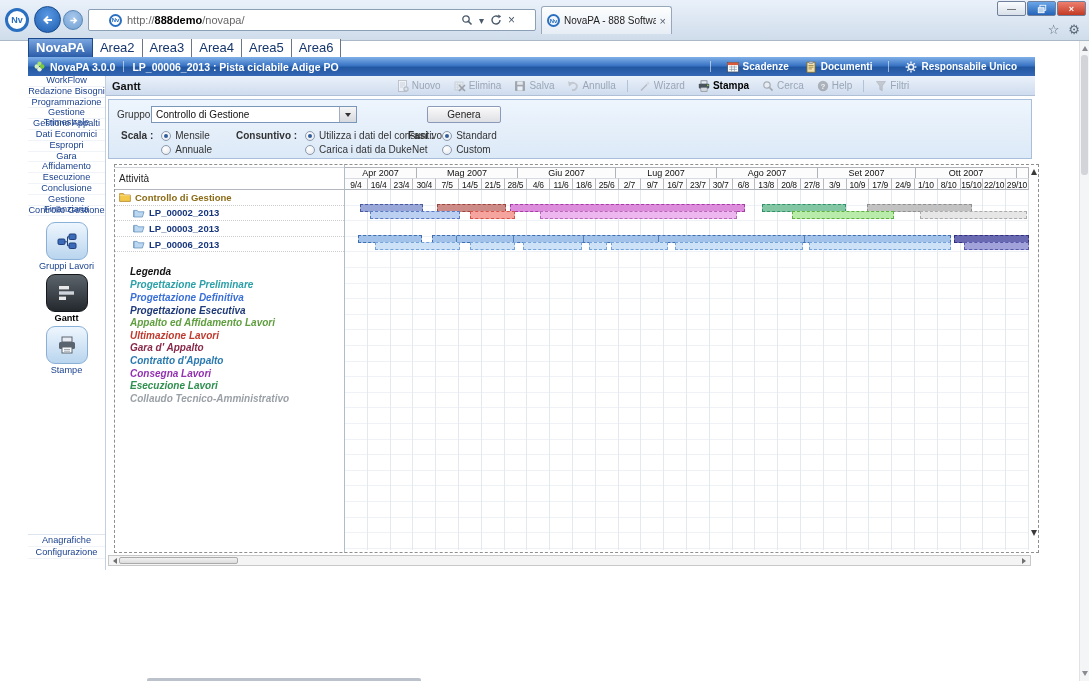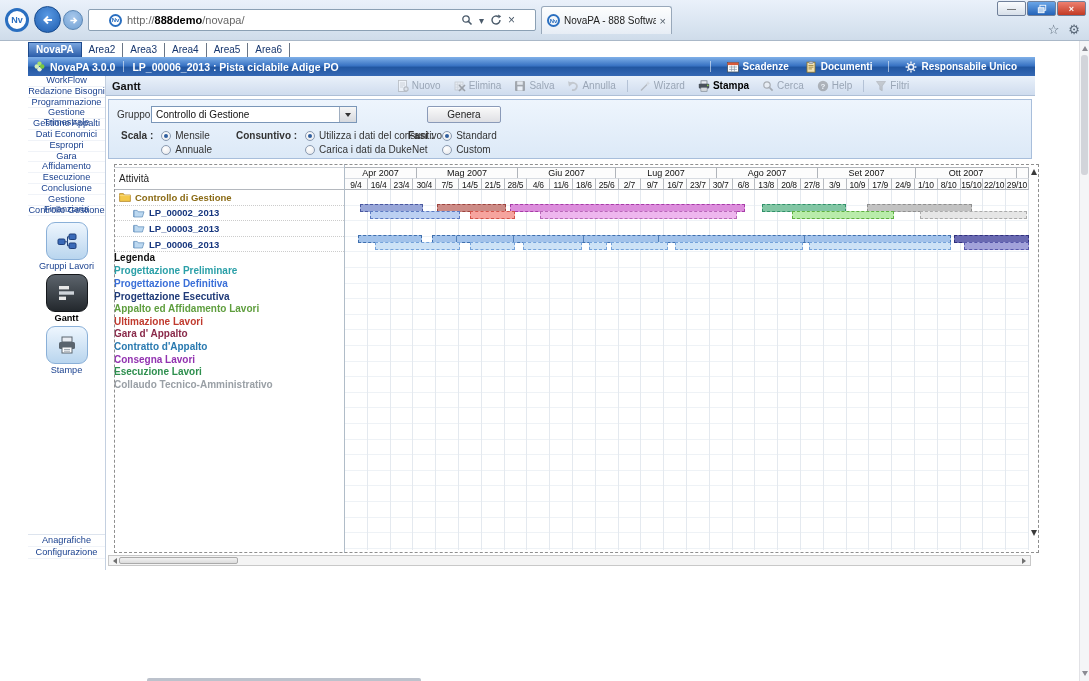--- a/index.html
+++ b/index.html
@@ -37,21 +37,21 @@
   .win-btn.close{background:linear-gradient(180deg,#ee8070,#c23a24);color:#fff;font-weight:bold;}
   .fav-tools{position:absolute;right:9px;top:22px;display:flex;gap:9px;color:#5a6878;font-size:13px;}
   
   .page-scroll{position:absolute;right:0;top:41px;width:10px;height:640px;background:#f4f5f7;border-left:1px solid #e2e2e6;box-sizing:border-box;}
   .ps-up,.ps-down{position:absolute;left:2px;width:0;height:0;border-left:3px solid transparent;border-right:3px solid transparent;}
   .ps-up{top:5px;border-bottom:5px solid #8a8a92;}
   .ps-down{bottom:5px;border-top:5px solid #8a8a92;}
   .ps-thumb{position:absolute;left:1px;top:14px;width:7px;height:120px;background:#d2d4da;border-radius:3px;}
   
   .tabstrip{position:absolute;left:28px;top:42px;height:15px;display:flex;align-items:flex-end;}
-  .app-tab{font-size:10px;padding:1px 7px 2px 7px;background:#fff;color:#16366e;border-right:1px solid #6a7686;cursor:default;}
+  .app-tab{font-size:13px;padding:1px 7px 2px 7px;background:#fff;color:#16366e;border-right:1px solid #6a7686;cursor:default;}
   .app-tab.active{background:linear-gradient(180deg,#7aa6e0,#2a5ca8);color:#fff;border:1px solid #1e4a8c;border-bottom:none;font-weight:bold;}
   .appheader{position:absolute;left:28px;top:57px;width:1007px;height:19px;
     background:linear-gradient(180deg,#7fb0e8 0%,#3a74c4 45%,#2257a2 55%,#3568b4 100%);
     color:#fff;display:flex;align-items:center;font-size:10.5px;font-weight:bold;}
   .appheader .app-logo{margin:0 5px 0 6px;display:flex;}
   .hdr-sep{width:1px;height:11px;background:rgba(255,255,255,.55);margin:0 8px;}
   .hdr-right{margin-left:auto;display:flex;align-items:center;padding-right:10px;}
   .hdr-link{display:flex;align-items:center;gap:4px;margin:0 8px;font-size:10px;font-weight:bold;color:#fff;cursor:default;}
   
   .sidebar{position:absolute;left:28px;top:76px;width:78px;height:494px;background:#fff;border-right:1px solid #c4d0e0;box-sizing:border-box;}
@@ -96,21 +96,21 @@
   .radio{width:10px;height:10px;border-radius:50%;border:1px solid #8a9ab0;box-sizing:border-box;
     background:radial-gradient(circle at 40% 35%,#fff,#e4e6ea);position:relative;flex:0 0 auto;}
   .radio.sel:after{content:"";position:absolute;left:2px;top:2px;width:4px;height:4px;border-radius:50%;background:#2f5e9e;}
   
   .gantt{position:absolute;left:8px;top:88px;width:925px;height:389px;background:#fff;}
   .gantt .dash{position:absolute;inset:0;border:1px dashed #8f8f8f;pointer-events:none;z-index:5;}
   .tree{position:absolute;left:0;top:0;width:231px;height:389px;border-right:1px solid #b0bcc8;box-sizing:border-box;}
   .tree-header{height:23px;margin-top:3px;border-bottom:1px solid #b4b8be;border-top:1px solid #cfd3d9;
     display:flex;align-items:center;padding-left:5px;font-size:10px;color:#222;box-sizing:border-box;}
   .tree-row{height:15.6px;display:flex;align-items:center;gap:4px;border-bottom:1px dotted #cscsc;border-bottom:1px dotted #cccccc;font-size:9.5px;font-weight:bold;box-sizing:border-box;}
-  .legendbox{padding-left:0;}
+  .legendbox{margin-top:14px;padding-left:16px;font-style:italic;}
   .legend-title{font-size:10px;font-weight:bold;color:#111;margin-bottom:2px;}
   .legend-item{font-size:10px;font-weight:bold;line-height:12.6px;white-space:nowrap;}
   .chart{position:absolute;left:231px;top:3px;width:684px;height:383px;}
   .m-row,.w-row{display:flex;overflow:hidden;width:684px;box-sizing:border-box;}
   .m-cell{height:11px;line-height:11px;font-size:9px;color:#111;text-align:center;
     border-right:1px solid #b0b4ba;border-top:1px solid #b0b4ba;box-sizing:border-box;background:#fcfcfc;flex:0 0 auto;overflow:hidden;}
   .w-cell{height:12px;line-height:12px;font-size:8.5px;letter-spacing:-0.2px;color:#111;text-align:center;
     border-right:1px solid #b8bcc2;border-top:1px solid #d8dce2;border-bottom:1px solid #b0b4ba;
     box-sizing:border-box;background:#fcfcfc;flex:0 0 auto;overflow:hidden;}
   .chart-body{position:relative;width:684px;height:360px;overflow:hidden;

